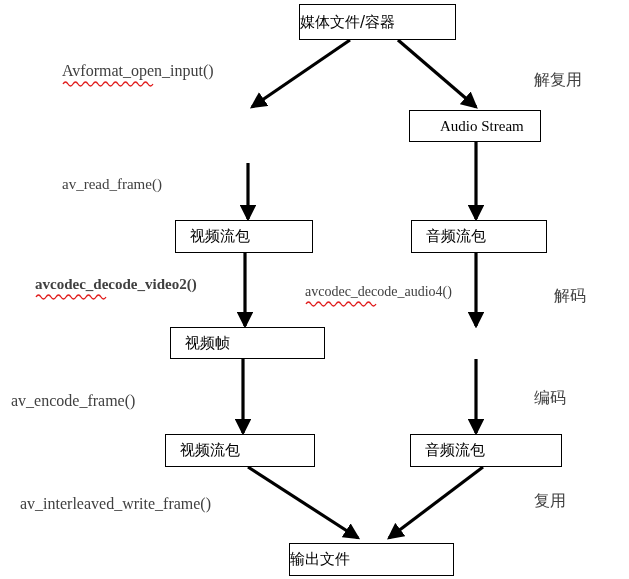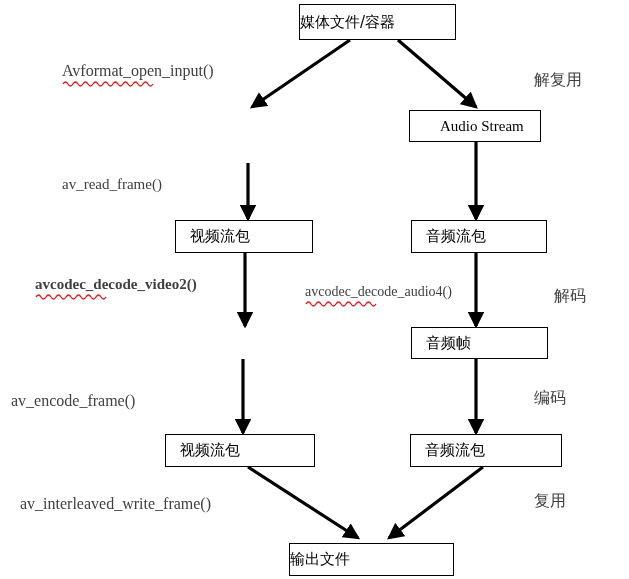--- a/index.html
+++ b/index.html
@@ -116,24 +116,24 @@
   </div>
 
   <div class="node cjk" style="left:175px; top:220px; width:138px; height:33px;">
     <span>视频流包</span>
   </div>
 
   <div class="node cjk" style="left:411px; top:220px; width:136px; height:33px;">
     <span>音频流包</span>
   </div>
 
+  <div class="node cjk" style="left:170px; top:327px; width:155px; height:32px;">
+    <span>视频帧</span>
+  </div>
 
-  <div class="node cjk" style="left:411px; top:327px; width:137px; height:32px;">
-    <span>音频帧</span>
-  </div>
 
   <div class="node cjk" style="left:165px; top:434px; width:150px; height:33px;">
     <span>视频流包</span>
   </div>
 
   <div class="node cjk" style="left:410px; top:434px; width:152px; height:33px;">
     <span>音频流包</span>
   </div>
 
   <div class="node cjk center" style="left:289px; top:543px; width:165px; height:33px;">

